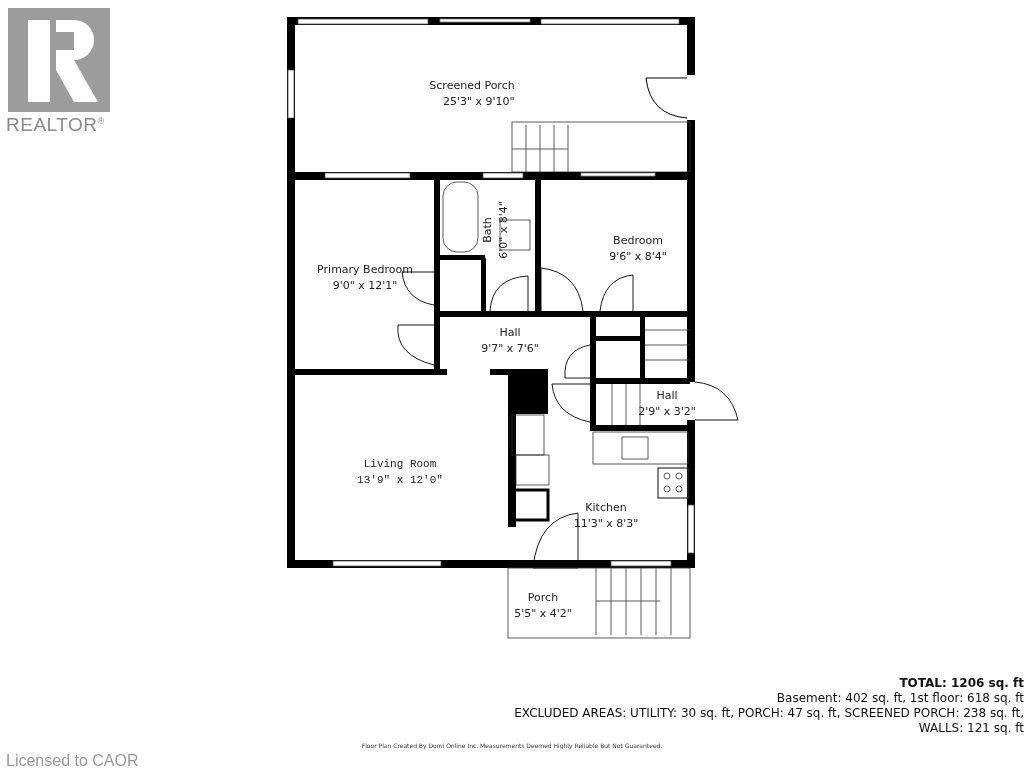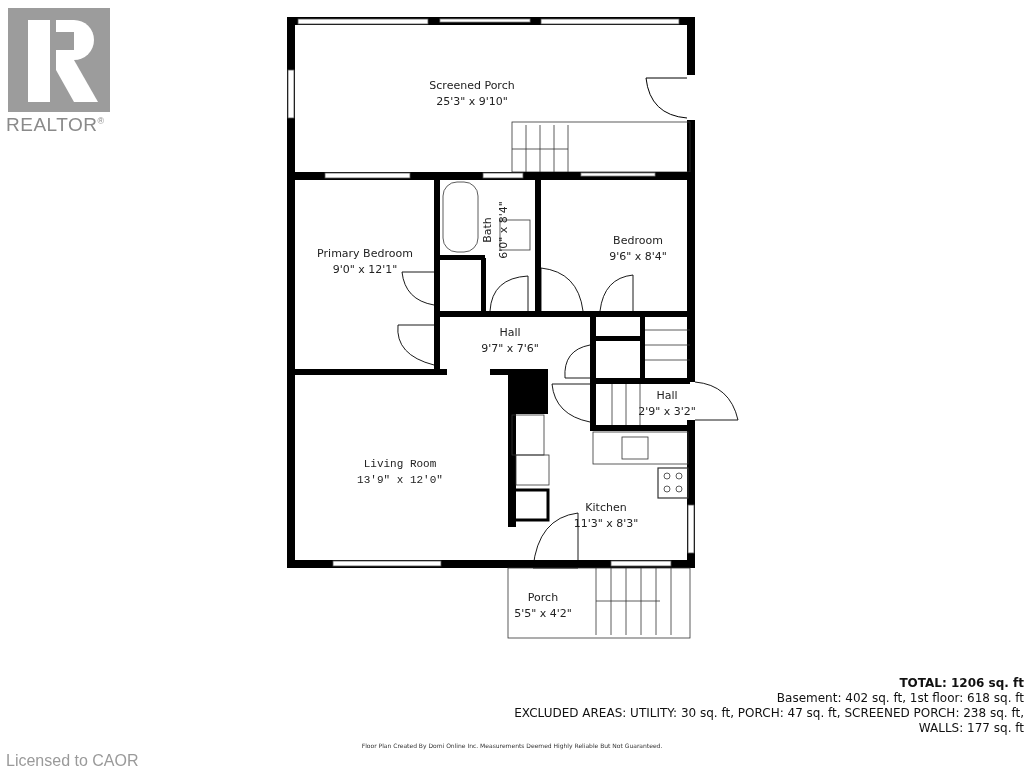--- a/index.html
+++ b/index.html
@@ -120,25 +120,25 @@
     <line x1="611" y1="568" x2="611" y2="635" stroke="#333" stroke-width="0.8"></line>
     <line x1="626" y1="568" x2="626" y2="635" stroke="#333" stroke-width="0.8"></line>
     <line x1="641" y1="568" x2="641" y2="635" stroke="#333" stroke-width="0.8"></line>
     <line x1="656" y1="568" x2="656" y2="635" stroke="#333" stroke-width="0.8"></line>
     <line x1="671" y1="568" x2="671" y2="635" stroke="#333" stroke-width="0.8"></line>
     <line x1="596" y1="568" x2="596" y2="635" stroke="#333" stroke-width="0.8"></line>
     <line x1="596" y1="601" x2="660" y2="601" stroke="#333" stroke-width="0.8"></line>
   </g>
 </svg>
 
-<div class="room-label" style="left:472px;top:78px;">
+<div class="room-label" style="left:472px;top:78px;text-align:right;">
   <div>Screened Porch</div>
   <div>25'3" x 9'10"</div>
 </div>
-<div class="room-label" style="left:365px;top:246px;">
+<div class="room-label" style="left:365px;top:262px;">
   <div>Primary Bedroom</div>
   <div>9'0" x 12'1"</div>
 </div>
 <div class="room-label" style="left:496px;top:214px;transform:translateX(-50%) rotate(-90deg);">
   <div>Bath</div>
   <div>6'0" x 8'4"</div>
 </div>
 <div class="room-label" style="left:614px;top:233px;margin-left:24px;">
   <div>Bedroom</div>
   <div>9'6" x 8'4"</div>
@@ -161,16 +161,16 @@
 </div>
 <div class="room-label" style="left:543px;top:590px;">
   <div>Porch</div>
   <div>5'5" x 4'2"</div>
 </div>
 
 <div class="summary" style="top:676px;">
   <div class="total">TOTAL: 1206 sq. ft</div>
   <div>Basement: 402 sq. ft, 1st floor: 618 sq. ft</div>
   <div>EXCLUDED AREAS: UTILITY: 30 sq. ft, PORCH: 47 sq. ft, SCREENED PORCH: 238 sq. ft,</div>
-  <div>WALLS: 177 sq. ft</div>
+  <div>WALLS: 121 sq. ft</div>
 </div>
 <div class="credit">Floor Plan Created By Domi Online Inc. Measurements Deemed Highly Reliable But Not Guaranteed.</div>
 <div class="license">Licensed to CAOR</div>
 
 </body></html>

